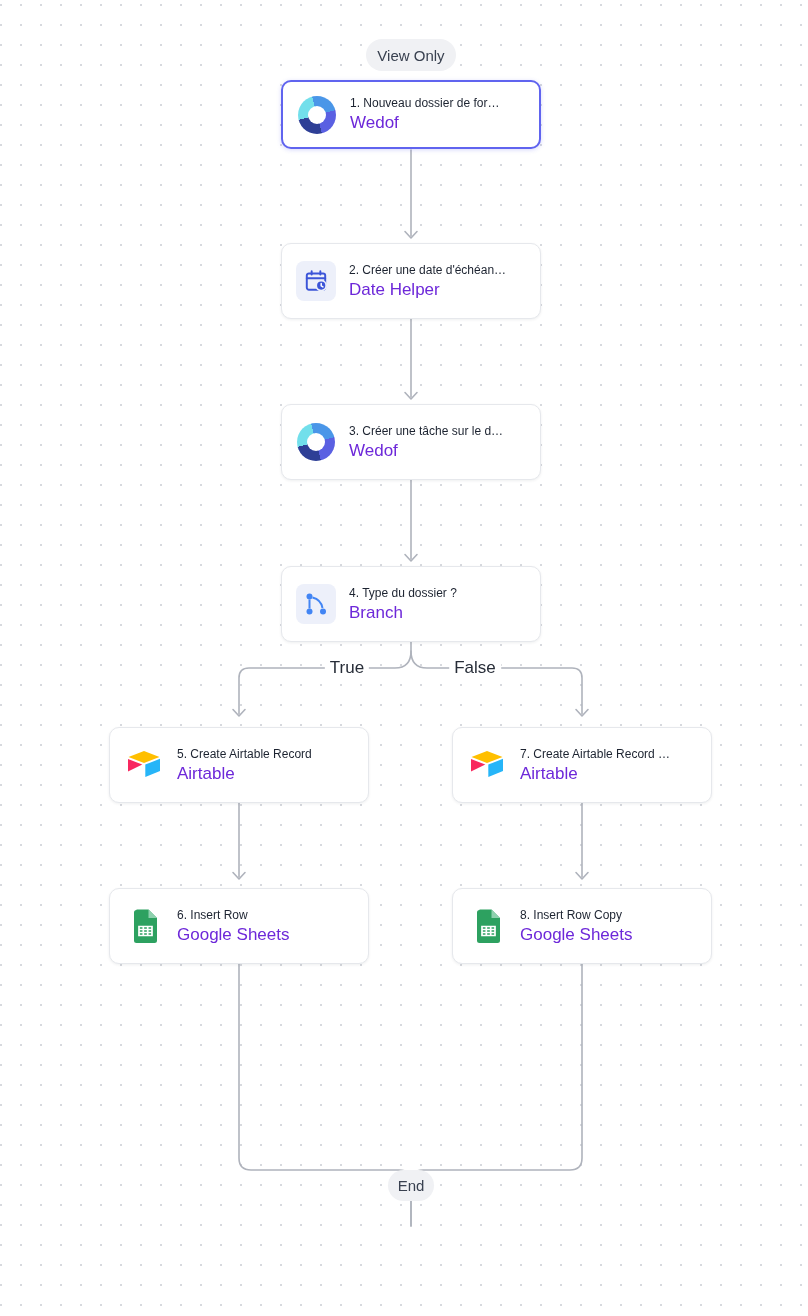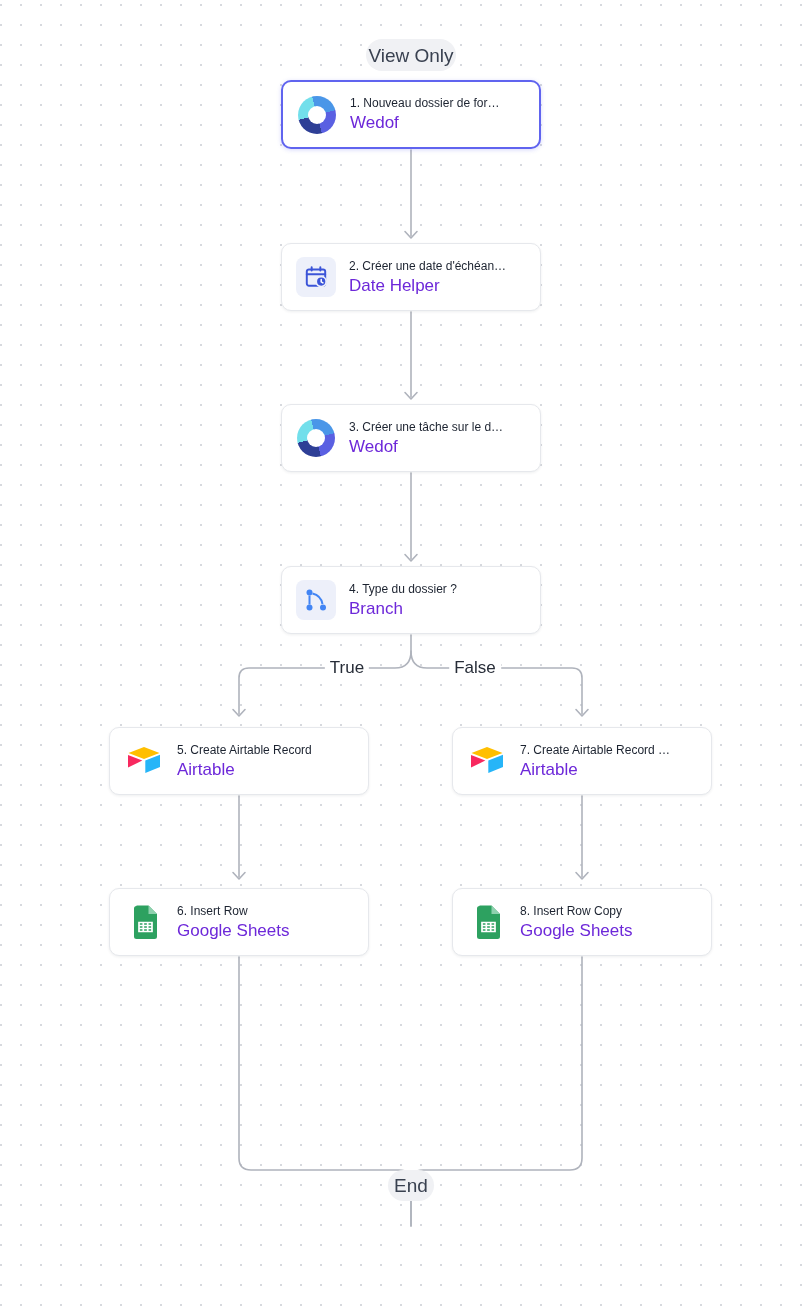--- a/index.html
+++ b/index.html
@@ -5,26 +5,26 @@
   html,body{margin:0;padding:0;background:#ffffff;font-family:"Liberation Sans",sans-serif;}
   #canvas{
     position:relative;width:808px;height:1316px;overflow:hidden;background-color:#ffffff;
     background-image:radial-gradient(circle,#d7d9de 1.1px,transparent 1.1px);
     background-size:20px 20px;background-position:11px 15px;
   }
   #connectors{position:absolute;left:0;top:0;pointer-events:none;}
   .edge{fill:none;stroke:#afb3bc;stroke-width:1.6;stroke-linecap:round;stroke-linejoin:round;}
   .pill{
     position:absolute;background:#f0f1f4;border-radius:999px;display:flex;align-items:center;
-    justify-content:center;color:#394150;font-size:19px;line-height:1;white-space:nowrap;
+    justify-content:center;color:#394150;font-size:15px;line-height:1;white-space:nowrap;
   }
   .pill.viewonly{left:366px;top:39px;width:90px;height:32px;}
   .pill.end{left:388px;top:1170px;width:46px;height:31px;}
   .node{
-    position:absolute;width:260px;height:68px;background:#fff;border:1px solid #e6e8ec;
+    position:absolute;width:260px;height:76px;background:#fff;border:1px solid #e6e8ec;
     border-radius:10px;box-shadow:0 1px 3px rgba(16,24,40,.07);
     display:flex;align-items:center;gap:13px;padding:0 14px;box-sizing:border-box;cursor:pointer;
   }
   .node.selected{border:2px solid #6064ef;box-shadow:0 1px 4px rgba(96,100,239,.25);}
   .pos-n1{left:281px;top:80px;height:69px}
   .pos-n2{left:281px;top:243px}
   .pos-n3{left:281px;top:404px}
   .pos-n4{left:281px;top:566px}
   .pos-n5{left:109px;top:727px}
   .pos-n7{left:452px;top:727px}

